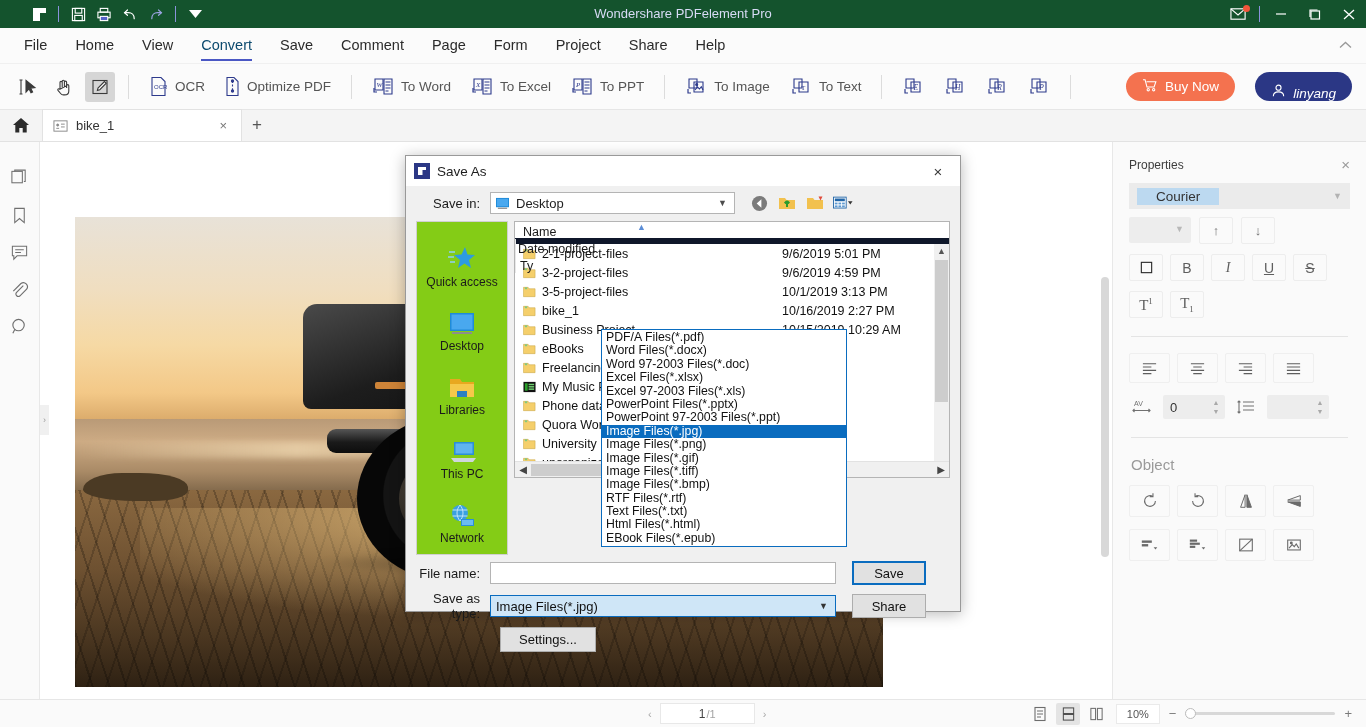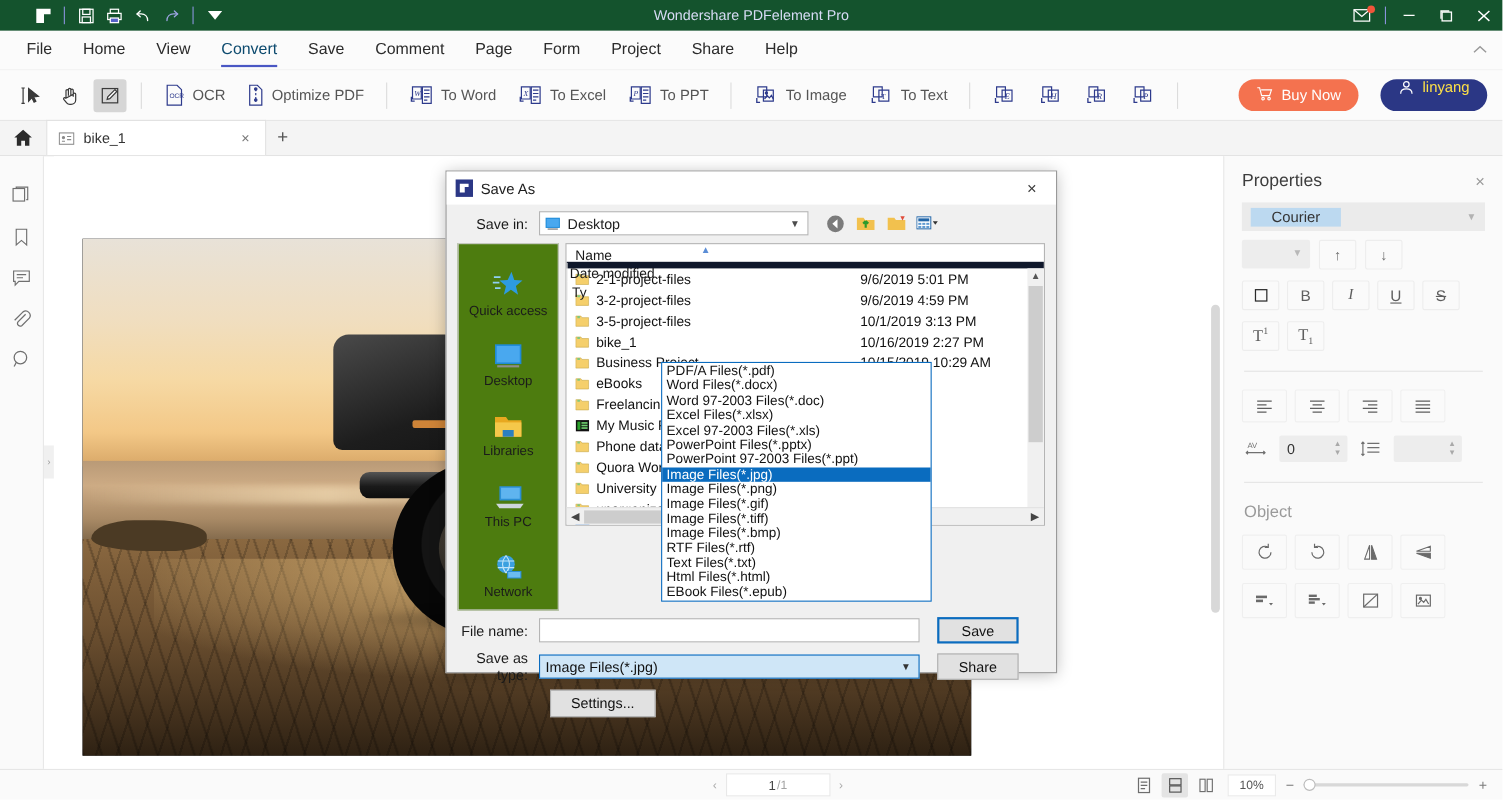--- a/index.html
+++ b/index.html
@@ -77,22 +77,22 @@
   .rb-ico { display:flex; align-items:center; justify-content:center; }
 
   .buy-now {
     position:absolute; right:131px; top:72px; height:29px; padding:0 16px;
     background:#f4724f; color:#fff; border-radius:15px;
     display:flex; align-items:center; font-size:13.5px;
   }
   .buy-now .lbl { margin-left:7px; }
   .user-btn {
     position:absolute; right:14px; top:72px; height:29px; padding:0 16px;
-    background:#2b3785; color:#fde047; border-radius:15px;
-    display:flex; align-items:flex-start; font-size:13.5px;
+    background:#2b3785; color:#ffffff; border-radius:15px;
+    display:flex; align-items:flex-end; font-size:13.5px;font-style:italic;
   }
   .user-btn .lbl { margin-left:7px; }
 
   
   .tabstrip {
     position:absolute; left:0; top:110px; width:1366px; height:32px;
     background:#f4f4f4; border-bottom:1px solid #e2e2e2;
     display:flex; align-items:flex-end;
   }
   .home-tab { width:42px; height:32px; display:flex; align-items:center; justify-content:center; }
@@ -248,21 +248,21 @@
 
   
   .props {
     position:absolute; right:0; top:142px; width:254px; height:557px;
     background:#fafafa; border-left:1px solid #e8e8e8;
   }
   .props-hd {
     display:flex; align-items:center; justify-content:space-between;
     padding:14px 16px 10px 16px;
   }
-  .props-title { font-size:16px; color:#3d3d3d; }
+  .props-title { font-size:12px; color:#3d3d3d; }
   .props-close { color:#9a9a9a; font-size:15px; }
   .font-row { padding:0 16px; }
   .font-select {
     height:26px; background:#ebebeb; border:none; display:flex; align-items:center;
     padding:0 8px; position:relative; font-size:13.5px; color:#333;
   }
   .font-select .sel-text { background:#bcd9f0; padding:1px 19px; }
   .font-select .caret { position:absolute; right:8px; color:#b2b2b2; font-size:9px; }
   .ctl-row { display:flex; padding:8px 16px 0 16px; gap:8px; }
   .size-box {
@@ -350,21 +350,21 @@
     width:245px; height:22px; background:#fff; border:1px solid #b4b4b4;
     display:flex; align-items:center; padding:0 4px; position:relative;
   }
   .combo .mini-ico { margin-right:6px; display:flex; }
   .combo .caret { position:absolute; right:7px; color:#4c4c4c; font-size:9px; }
   .nav-icons { display:flex; align-items:center; margin-left:14px; gap:8px; }
   .nav-ico { width:20px; height:20px; display:flex; align-items:center; justify-content:center; }
 
   .dlg-body { display:flex; padding:0 10px; }
   .places {
-    width:92px; background:#4d7c0f; border:1px solid #d0d0d0;
+    width:92px; background:#84cc16; border:1px solid #d0d0d0;
     display:flex; flex-direction:column; align-items:center; padding-top:12px;
   }
   .place { width:92px; padding:5px 0 9px 0; display:flex; flex-direction:column; align-items:center; }
   .place .pl-ico { height:34px; display:flex; align-items:flex-end; }
   .place .pl-lbl { font-size:12px; color:#1b1b1b; margin-top:2px; }
 
   .filelist {
     flex:1; margin-left:6px; background:#fff; border:1px solid #b4b4b4;
     position:relative; height:257px; overflow:hidden;
   }

